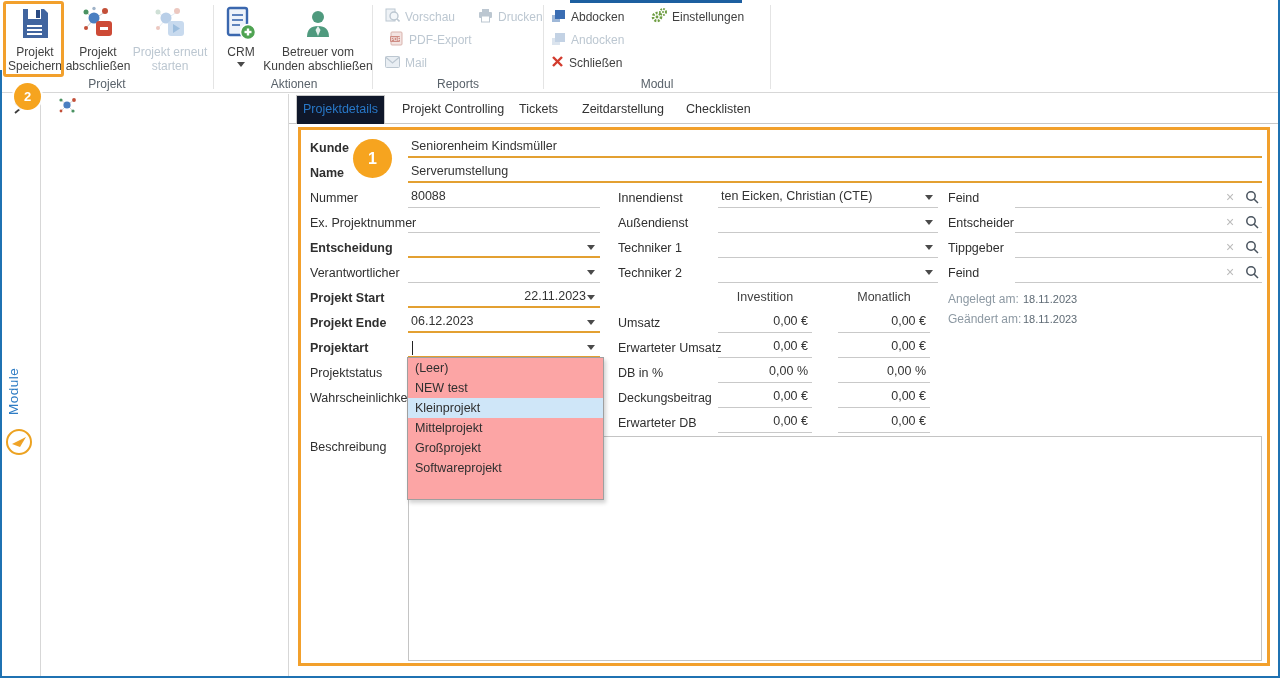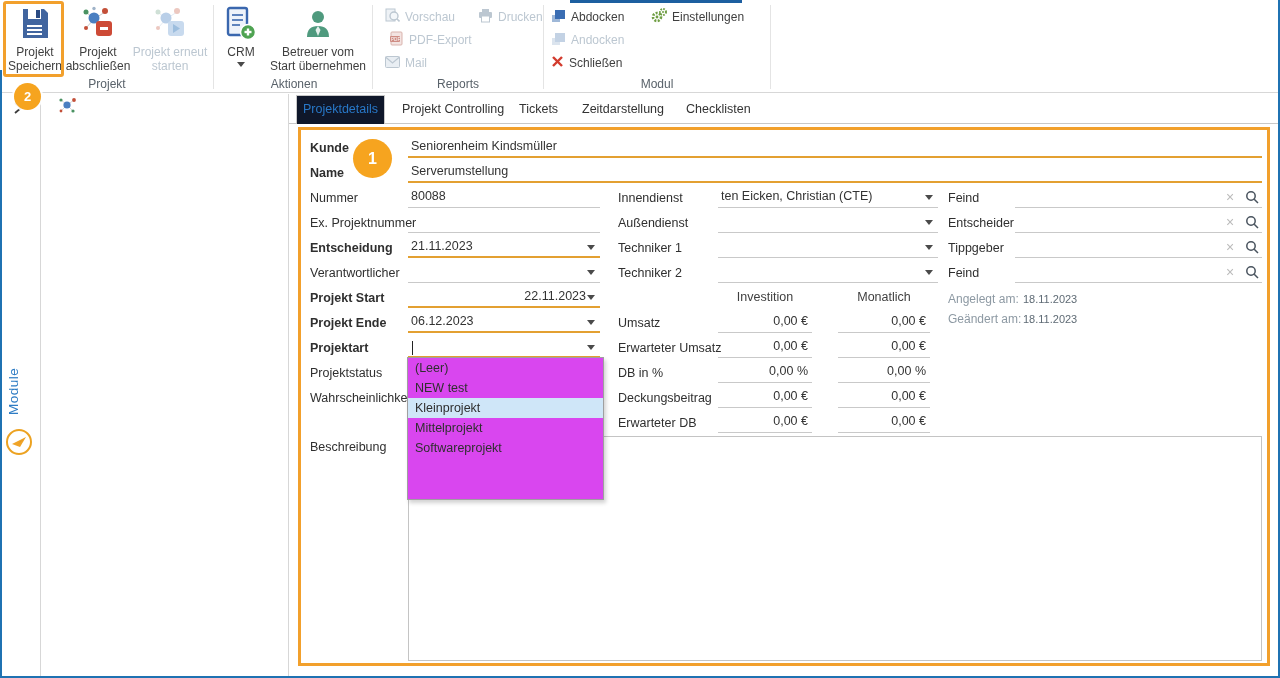--- a/index.html
+++ b/index.html
@@ -52,21 +52,21 @@
   .combo-arrow { position:absolute; right:5px; top:8px; width:0; height:0; border-left:4px solid transparent; border-right:4px solid transparent; border-top:5px solid #4a4a4a; cursor:pointer; }
   .mhead { position:absolute; top:289px; height:16px; line-height:16px; font-size:12.5px; color:#3f3f3f; text-align:center; }
   .meta-lbl { position:absolute; font-size:12px; color:#8d99a3; height:14px; line-height:14px; white-space:nowrap; }
   .meta-val { position:absolute; font-size:11px; color:#5f6b75; height:14px; line-height:14px; white-space:nowrap; }
   .clear-x { position:absolute; right:24px; top:1px; width:16px; height:18px; text-align:center; color:#bbbbbb; font-size:14px; line-height:18px; cursor:pointer; }
   .mag { position:absolute; right:3px; top:3px; width:14px; height:14px; cursor:pointer; }
   .textarea { left:408px; top:436px; width:854px; height:225px; border:1px solid #c4c4c4; background:#fff; cursor:text; }
   .caret { left:412px; top:341px; width:1px; height:14px; background:#222; z-index:6; }
 
   
-  .dropdown { left:407px; top:357px; width:197px; height:143px; background:#d946ef; border:1px solid #9f9f9f; box-shadow:2px 3px 4px rgba(0,0,0,.18); z-index:5; }
+  .dropdown { left:407px; top:357px; width:197px; height:143px; background:#fca5a5; border:1px solid #9f9f9f; box-shadow:2px 3px 4px rgba(0,0,0,.18); z-index:5; }
   .opt { height:20px; line-height:20px; font-size:12.5px; color:#2f2f2f; padding-left:7px; cursor:pointer; white-space:nowrap; }
   .opt.sel { background:#cfe6f8; }
 
   
   .annot-box { left:298px; top:127px; width:972px; height:539px; border:3px solid #F2A02C; z-index:8; pointer-events:none; }
   .annot-circle { position:absolute; border-radius:50%; background:#F6A41F; color:#fff; font-weight:bold; text-align:center; z-index:9; box-shadow:0 0 0 2px rgba(255,255,255,.9); pointer-events:none; }
   .annot-1 { left:353px; top:139px; width:39px; height:39px; font-size:16px; line-height:39px; }
   .annot-2 { left:14px; top:83px; width:27px; height:27px; font-size:13px; line-height:27px; }
 </style>
 </head>
@@ -148,21 +148,21 @@
 
     <div class="bbtn" style="left:266px; width:104px;">
       <span class="ic">
         <svg width="26" height="30" viewBox="0 0 26 30">
             <circle cx="13" cy="8" r="6" fill="#4f9a7e"></circle>
             <path d="M2 28 q0 -11 11 -11 q11 0 11 11 z" fill="#4f9a7e"></path>
             <path d="M13 17 l-2.5 4 2.5 6 2.5 -6 z" fill="#ffffff" opacity="0.85"></path>
           </svg>
       </span>
       <span class="t">Betreuer vom</span>
-      <span class="t">Start übernehmen</span>
+      <span class="t">Kunden abschließen</span>
     </div>
 
     <div class="vsep" style="left:372px;"></div>
 
     <div class="sbtn dis" style="left:385px; top:8px;">
       <span><svg width="15" height="15" viewBox="0 0 15 15">
             <rect x="1" y="1" width="9" height="12" fill="#eef2f6" stroke="#bcc7d1"></rect>
             <circle cx="9" cy="8" r="4" fill="#f4f7fa" stroke="#bcc7d1" stroke-width="1.4"></circle>
             <line x1="12" y1="11" x2="14.5" y2="13.5" stroke="#bcc7d1" stroke-width="1.6"></line>
           </svg></span>
@@ -291,21 +291,20 @@
       <span class="val">80088</span>
     </div>
 
   <div class="lbl" style="left:310px; top:213px;">Ex. Projektnummer</div>
   <div class="fld" style="left:408px; top:212px; width:192px;">
       <span class="val"></span>
     </div>
 
   <div class="lbl b" style="left:310px; top:238px;">Entscheidung</div>
   <div class="fld req" style="left:408px; top:237px; width:192px;">
-      <span class="val">21.11.2023</span>
       <span class="combo-arrow"></span>
     </div>
 
   <div class="lbl" style="left:310px; top:263px;">Verantwortlicher</div>
   <div class="fld" style="left:408px; top:262px; width:192px;">
       <span class="val"></span>
       <span class="combo-arrow"></span>
     </div>
 
   <div class="lbl b" style="left:310px; top:288px;">Projekt Start</div>
@@ -428,20 +427,21 @@
   <div class="meta-lbl" style="left:948px; top:292px;">Angelegt am:</div>
   <div class="meta-val" style="left:1023px; top:292px;">18.11.2023</div>
   <div class="meta-lbl" style="left:948px; top:312px;">Geändert am:</div>
   <div class="meta-val" style="left:1023px; top:312px;">18.11.2023</div>
 
   <div class="abs dropdown">
     <div class="opt">(Leer)</div>
     <div class="opt">NEW test</div>
     <div class="opt sel">Kleinprojekt</div>
     <div class="opt">Mittelprojekt</div>
+    <div class="opt">Großprojekt</div>
     <div class="opt">Softwareprojekt</div>
   </div>
 
   <div class="abs annot-box"></div>
   <div class="annot-circle annot-1">1</div>
   <div class="annot-circle annot-2">2</div>
 
   <div class="abs border-left"></div>
   <div class="abs border-right"></div>
   <div class="abs border-bottom"></div>

